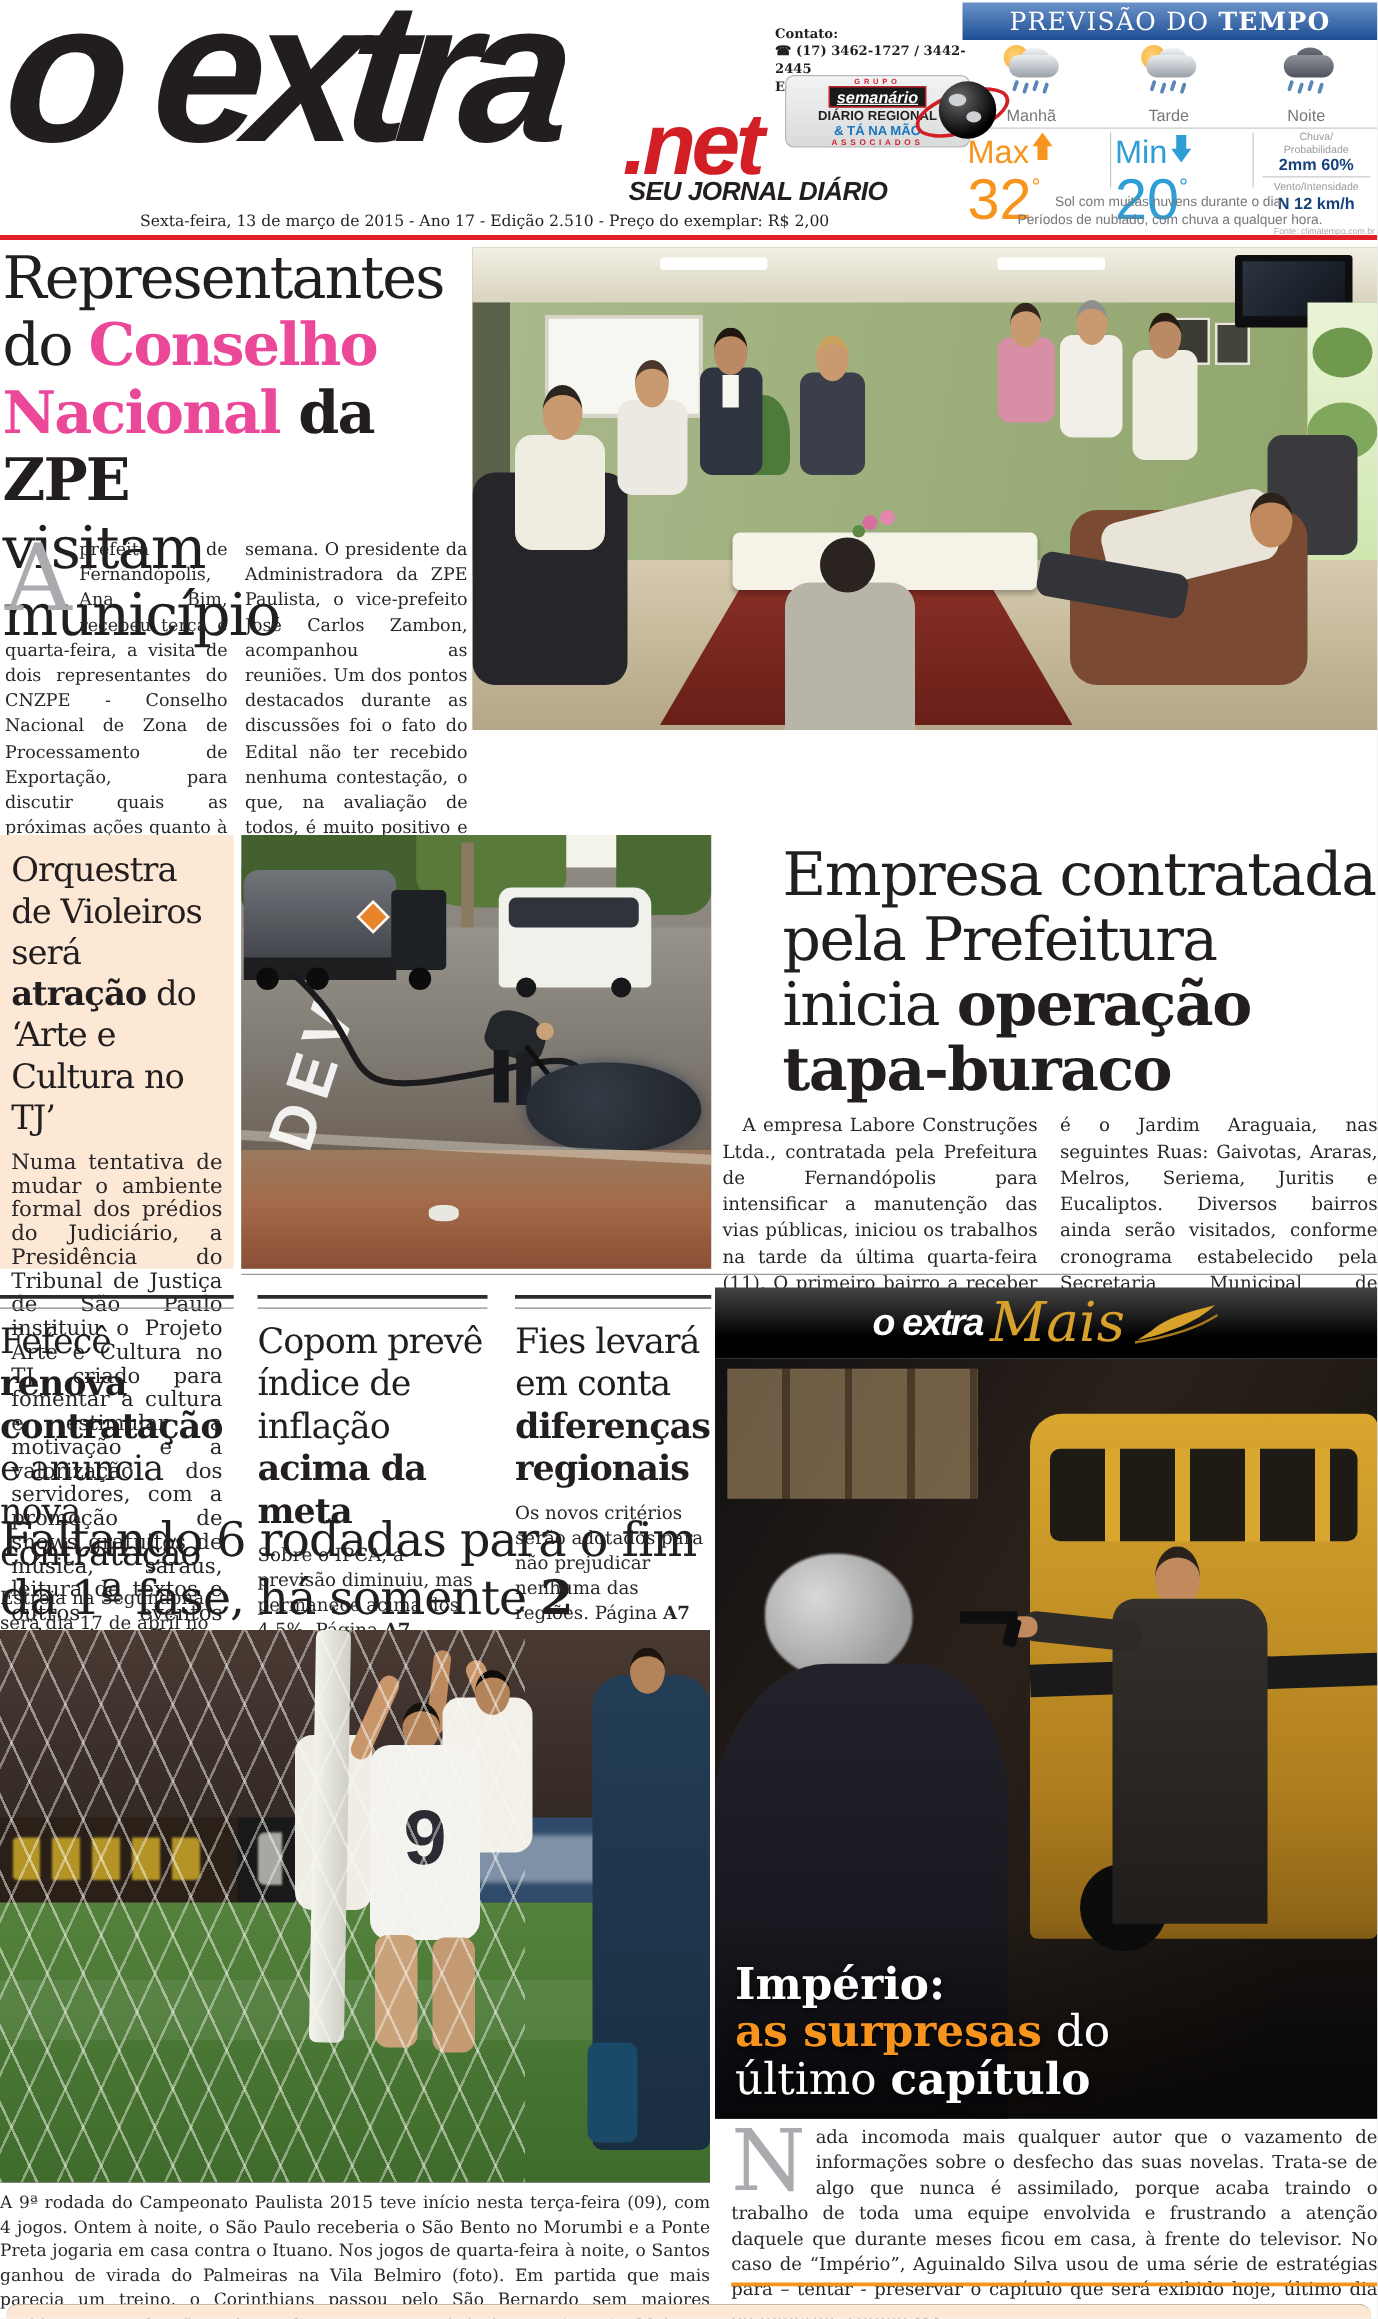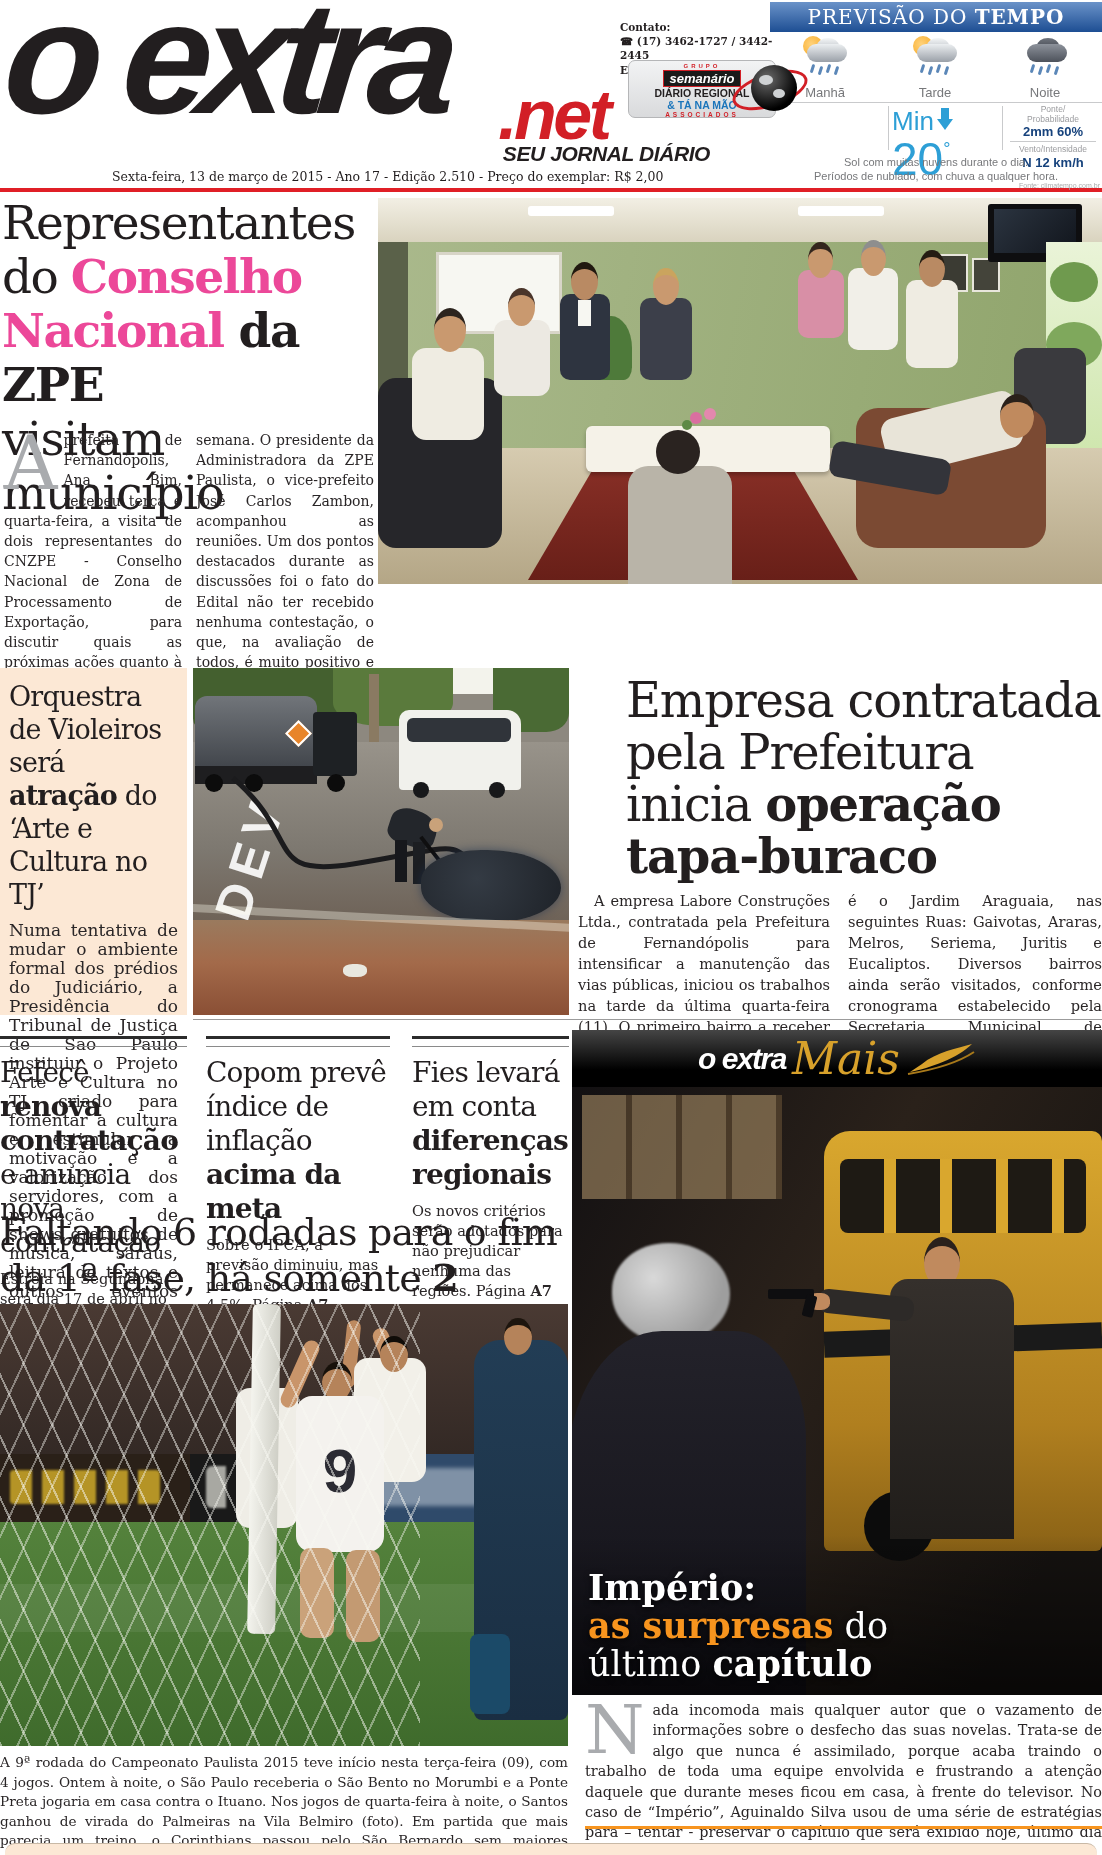--- a/index.html
+++ b/index.html
@@ -12,21 +12,21 @@
   .logo-net{left:498px;top:80px;font-family:"Liberation Sans",sans-serif;font-weight:700;font-style:italic;
             font-size:70px;line-height:1;letter-spacing:-0.05em;color:#d21f26;z-index:2;
             text-shadow:3px 0 0 #fff,-3px 0 0 #fff,0 3px 0 #fff,0 -3px 0 #fff,2px 2px 0 #fff,-2px -2px 0 #fff;}
   .tagline{left:452px;top:142px;width:258px;text-align:right;font-family:"Liberation Sans",sans-serif;
            font-weight:700;font-style:italic;font-size:21px;color:#221e1f;z-index:2;letter-spacing:-0.02em;}
   .contact{left:620px;top:20px;width:165px;font-size:10.5px;font-weight:bold;line-height:1.35;color:#221e1f;z-index:3;}
   .badge{left:628px;top:60px;width:148px;height:58px;background:linear-gradient(#f2f3f4,#d9dadc);
          border:1px solid #b5b6b8;border-radius:7px;text-align:center;z-index:3;padding-top:2px;box-sizing:border-box;}
   .badge .grupo{font-size:6px;letter-spacing:3px;color:#d21f26;font-weight:bold;}
   .badge .chip{display:inline-block;background:#1a1a1a;color:#fff;font-style:italic;font-weight:bold;
-               font-size:13px;padding:0 5px;border:1px solid #d21f26;}
+               font-size:13px;padding:0 5px;border:1px solid #d21f26;text-decoration:underline;}
   .badge .diario{font-size:10.5px;font-weight:bold;color:#221e1f;letter-spacing:0;}
   .badge .tnm{font-size:10.5px;font-weight:bold;color:#1b75bb;}
   .badge .assoc{font-size:6.5px;letter-spacing:3px;color:#d21f26;font-weight:bold;}
   .badge,.badge *{font-family:"Liberation Sans",sans-serif;}
   .globe{right:-22px;top:4px;width:46px;height:46px;border-radius:50%;
          background:radial-gradient(circle at 35% 30%,#6a6a6a,#000 70%);}
   .globe .land{position:absolute;background:#cfd2d4;border-radius:50%;}
   .orbit{right:-34px;top:12px;width:72px;height:28px;border:3px solid #d21f26;border-radius:50%;
          transform:rotate(-18deg);}
   .dateline{left:112px;top:169px;width:620px;font-size:12.5px;color:#221e1f;}
@@ -164,29 +164,33 @@
         <div class="rain" style="left:14px;top:28px;"></div>
         <div class="rain" style="left:22px;top:30px;"></div>
         <div class="rain" style="left:30px;top:28px;"></div>
         <div class="rain" style="left:38px;top:30px;"></div>
       </div>
       <div class="w-label">Noite</div>
     </div>
 
     <div class="w-div"></div>
 
+    <div class="w-max">
+      <span class="w-word">Max</span><span class="arr up"><span class="tri"></span><span class="stem"></span></span><br>
+      <span class="w-num">32</span><span class="w-deg">°</span>
+    </div>
     <div class="w-min">
       <span class="w-word">Min</span><span class="arr down"><span class="tri"></span><span class="stem"></span></span><br>
       <span class="w-num">20</span><span class="w-deg">°</span>
     </div>
     <div class="w-vline" style="left:118px;"></div>
     <div class="w-vline" style="left:232px;"></div>
 
     <div class="w-stats">
-      <div class="w-stat-label"><span>Ponte/</span><br><span>Probabilidade</span></div>
+      <div class="w-stat-label"><span>Chuva/</span><br><span>Probabilidade</span></div>
       <div class="w-stat-value">2mm 60%</div>
       <div style="border-top:1px solid #c9cacc;margin:2px 4px;"></div>
       <div class="w-stat-label">Vento/Intensidade</div>
       <div class="w-stat-value">N 12 km/h</div>
     </div>
 
     <div class="w-summary">
       <span>Sol com muitas nuvens durante o dia.</span><br>
       <span>Períodos de nublado, com chuva a qualquer hora.</span>
     </div>

